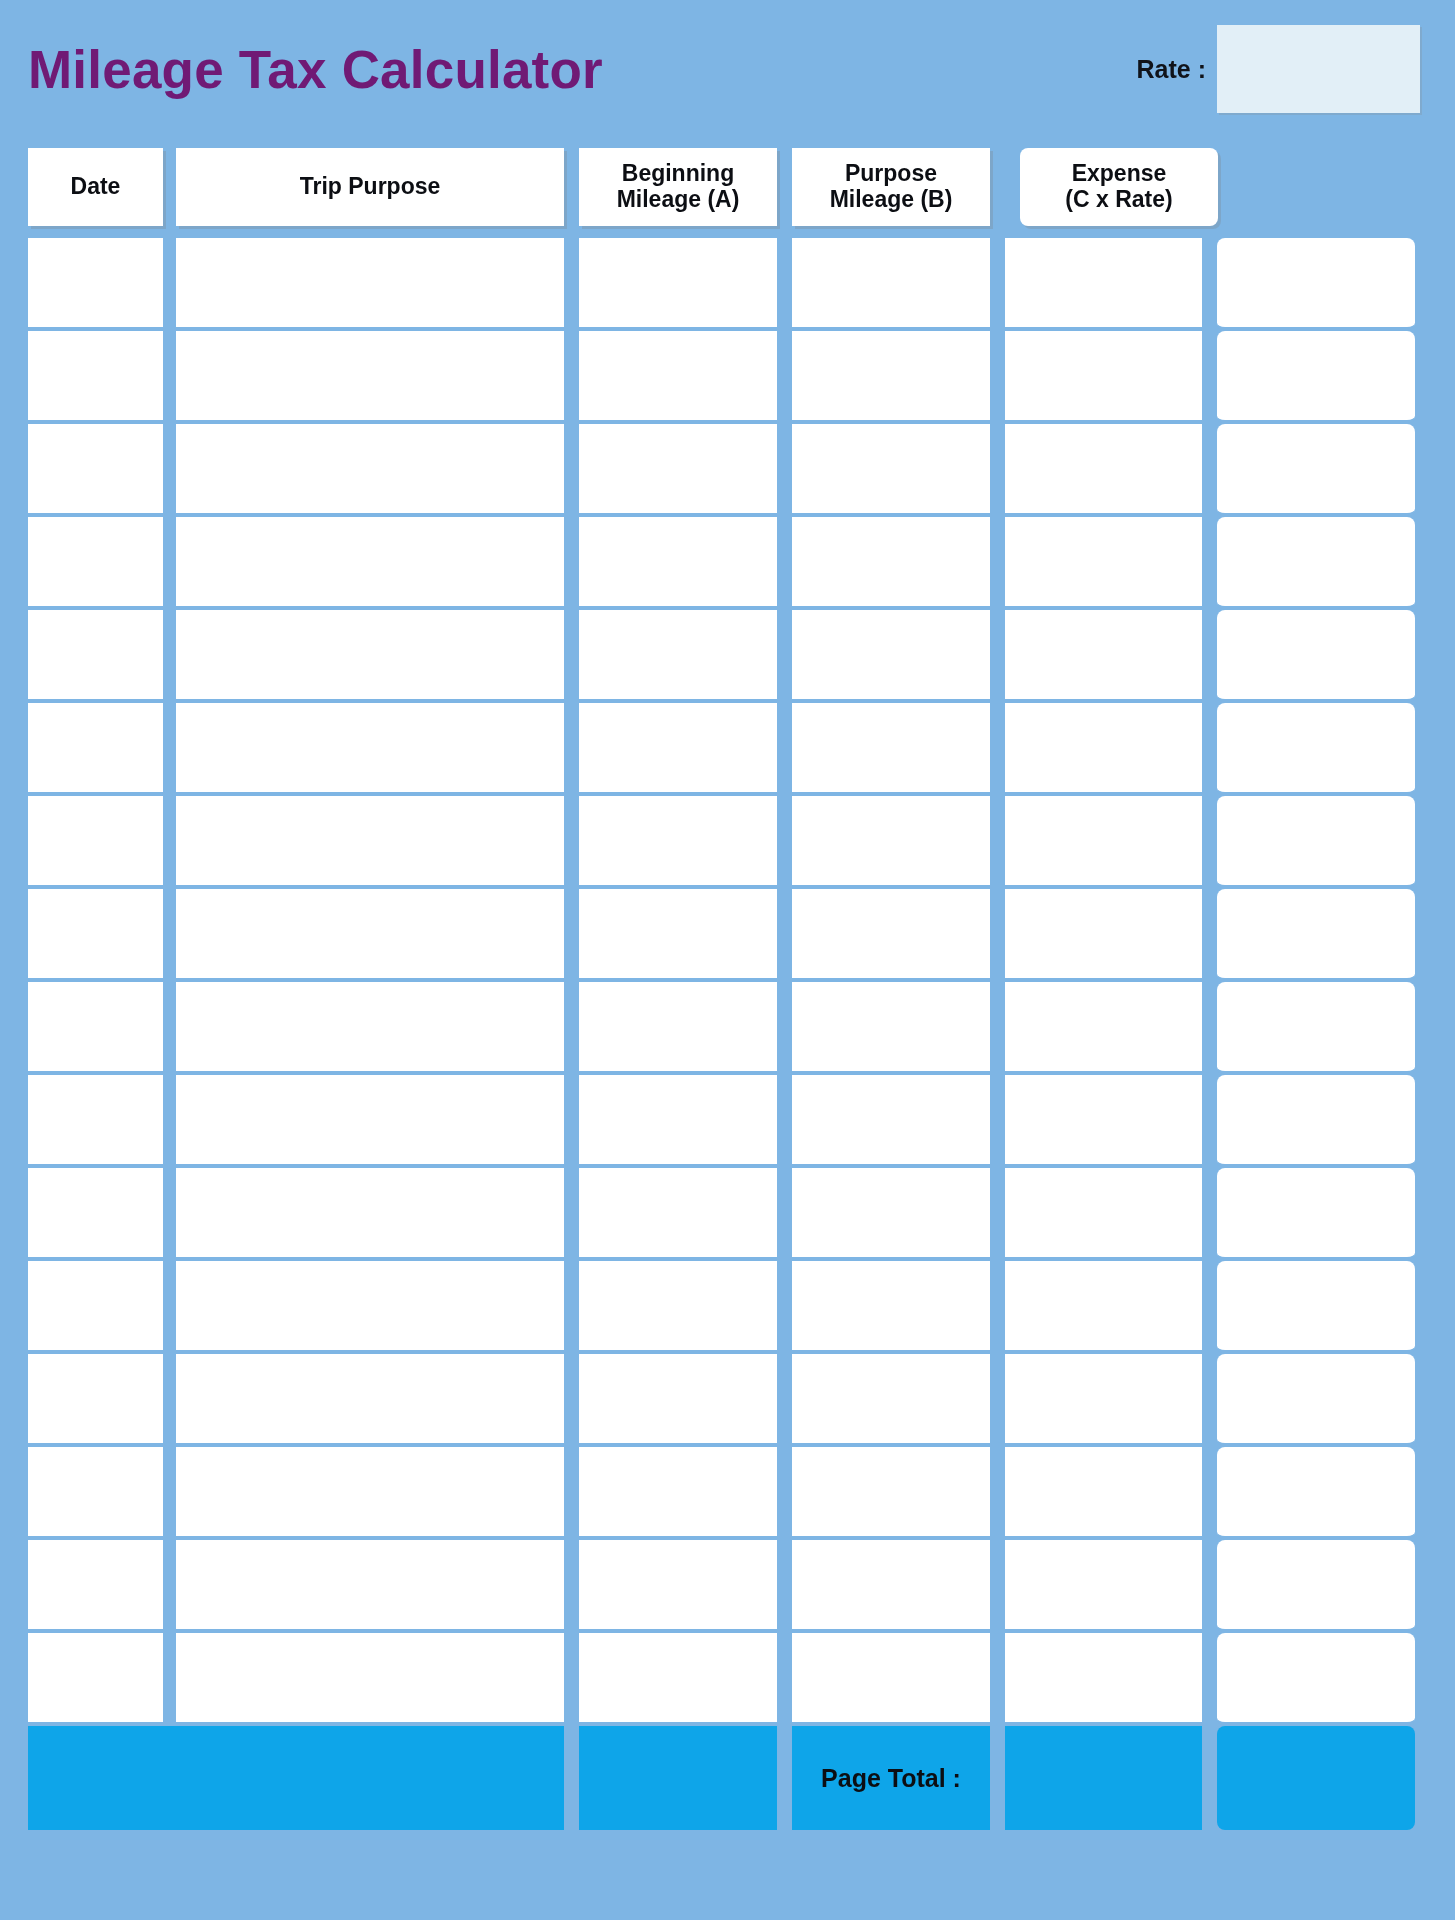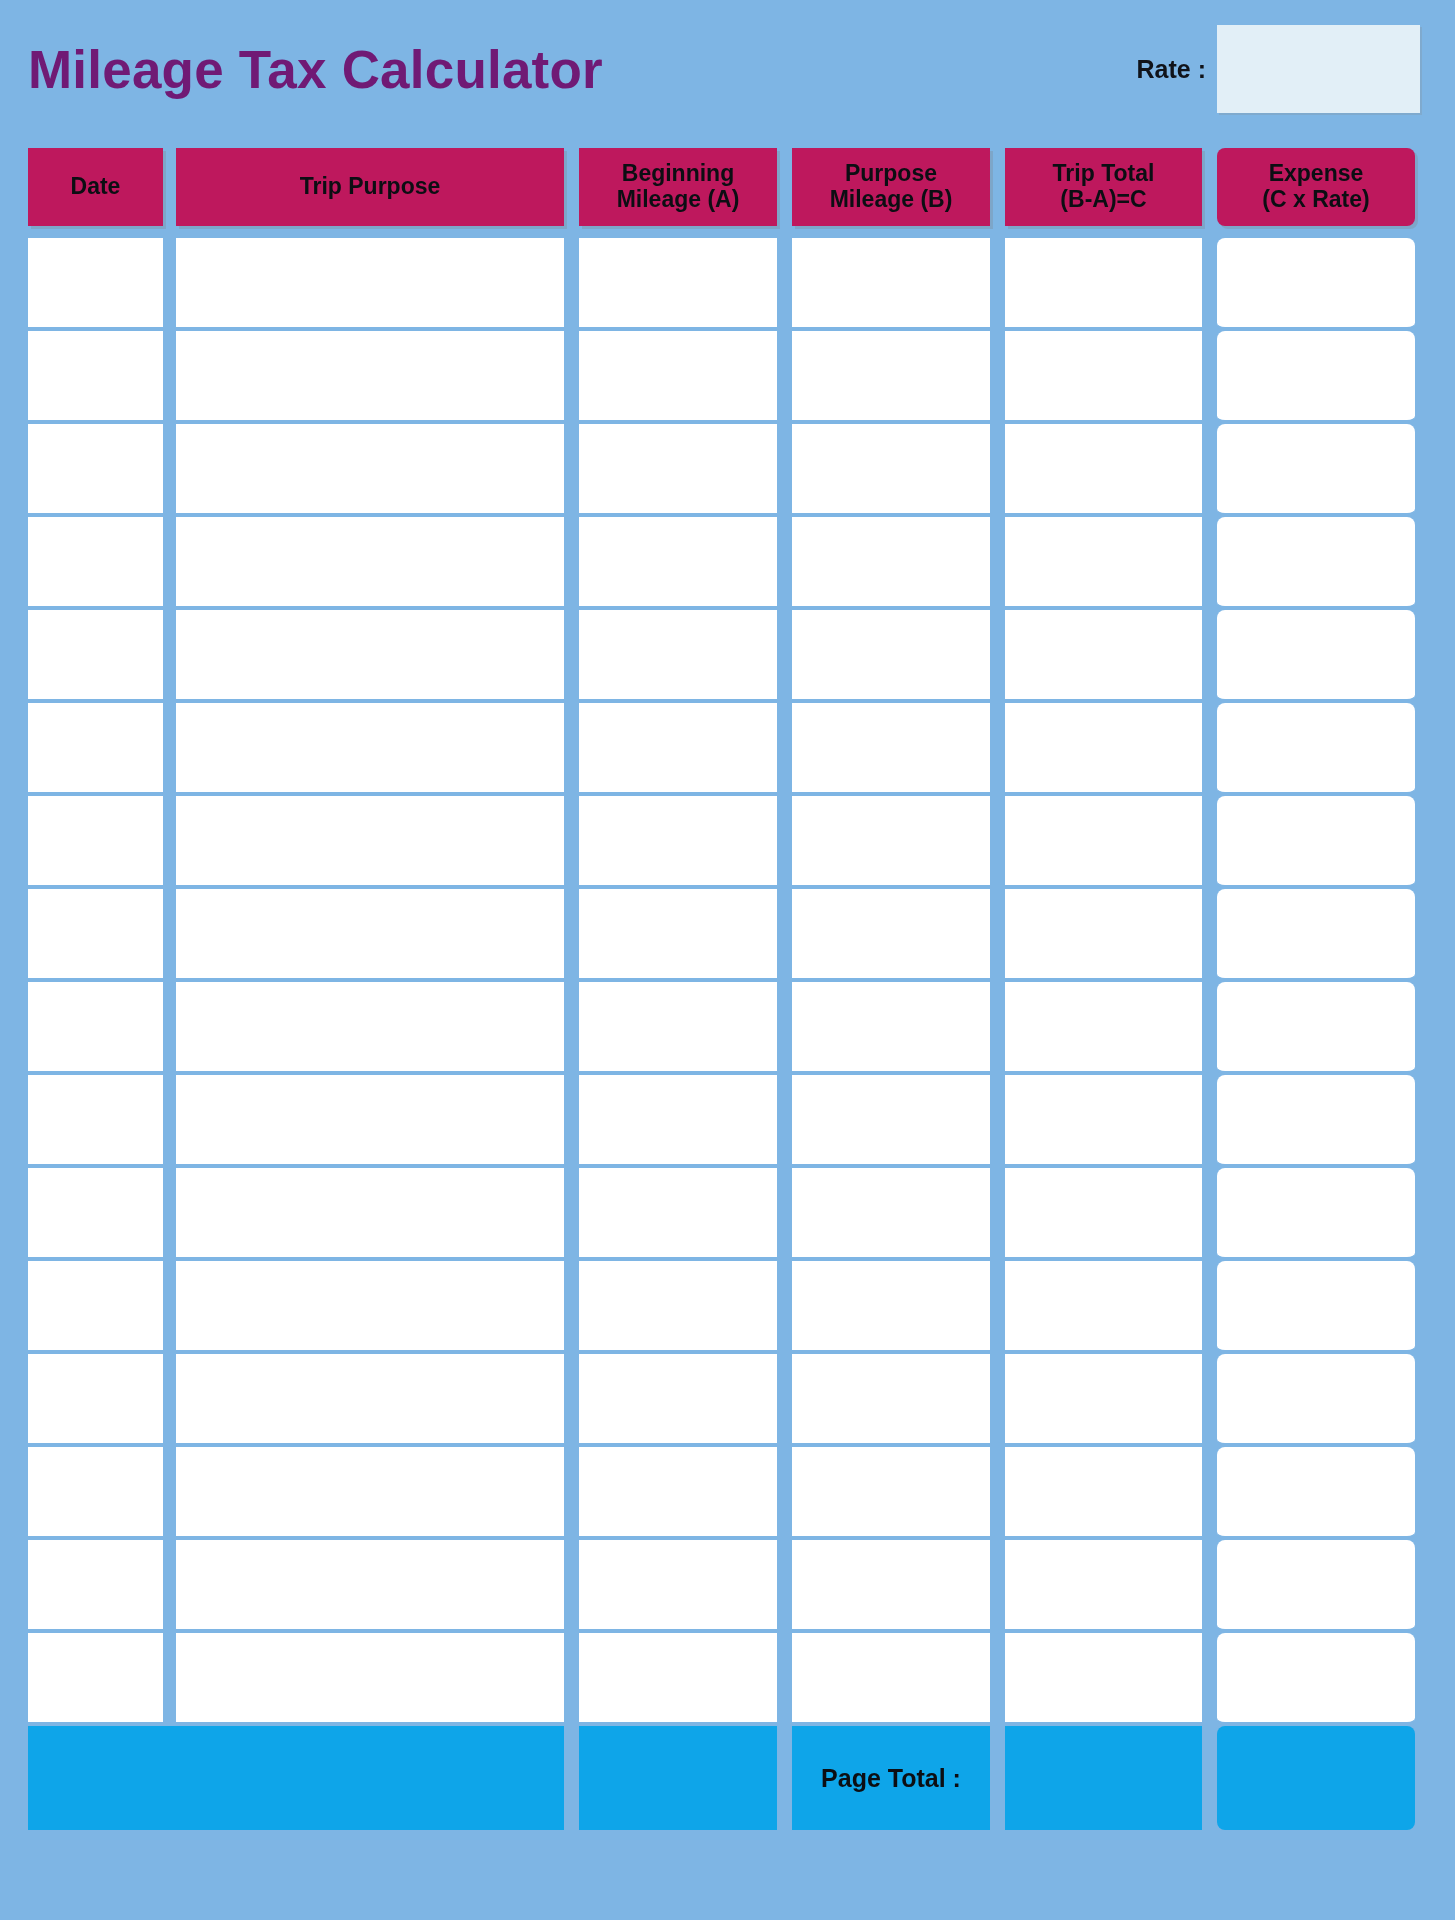--- a/index.html
+++ b/index.html
@@ -82,21 +82,21 @@
   .c-begin       { width: 198px; }
   .c-end         { width: 198px; }
   .c-total       { width: 197px; }
   .c-expense     { width: 198px; border-radius: 8px; }
   .gap           { width: 13px; flex: none; }
   .gap-wide      { width: 15px; flex: none; }
 
   .head-row { margin-bottom: 12px; }
 
   .head-cell {
-    background: #be185d;
+    background: #ffffff;
     box-shadow: 3px 3px 0 rgba(125,145,160,0.40);
     height: 78px;
     display: flex;
     align-items: center;
     justify-content: center;
     text-align: center;
     color: #0c0e13;
     font-size: 23px;
     font-weight: 700;
     line-height: 1.12;
@@ -163,26 +163,20 @@
       </div>
     </div>
     <div class="gap-wide"></div>
     <div class="head-cell c-end">
       <div>
         <span>Purpose</span>
         <span>Mileage (B)</span>
       </div>
     </div>
     <div class="gap-wide"></div>
-    <div class="head-cell c-total">
-      <div>
-        <span>Trip Total</span>
-        <span>(B-A)=C</span>
-      </div>
-    </div>
     <div class="gap-wide"></div>
     <div class="head-cell c-expense">
       <div>
         <span>Expense</span>
         <span>(C x Rate)</span>
       </div>
     </div>
   </div>
 
   <div id="table-body">

